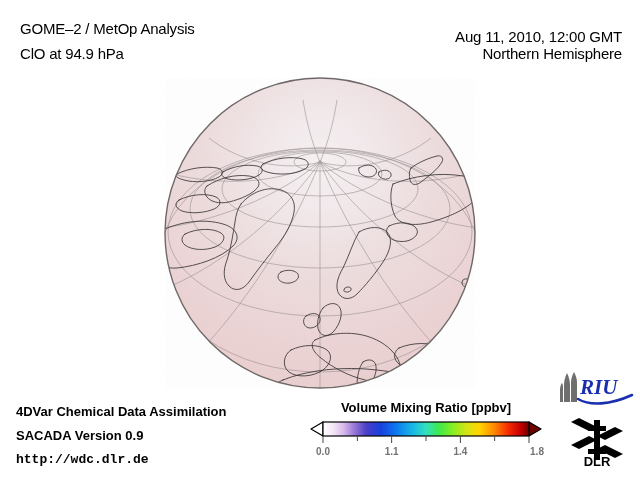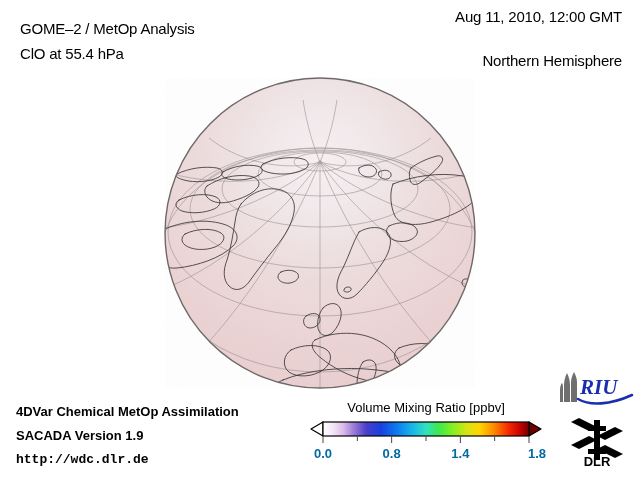--- a/index.html
+++ b/index.html
@@ -21,22 +21,22 @@
   .hdr-line {
     position: absolute;
     font-size: 15px;
     font-weight: normal;
     color: #000000;
     white-space: nowrap;
     letter-spacing: -0.2px;
   }
   #hdr-left-1  { left: 20px;  top: 20px; }
   #hdr-left-2  { left: 20px;  top: 45px; }
-  #hdr-right-1 { right: 18px; top: 8px; text-align: right; }
-  #hdr-right-2 { right: 18px; top: 52px; text-align: right; }
+  #hdr-right-1 { right: 18px; top: 28px; text-align: right; }
+  #hdr-right-2 { right: 18px; top: 45px; text-align: right; }
 
   
   #globe-wrap {
     position: absolute;
     left: 163px;
     top: 76px;
     width: 314px;
     height: 314px;
   }
   #globe-svg { display: block; width: 314px; height: 314px; }
@@ -62,21 +62,21 @@
     width: 240px;
     height: 70px;
   }
   #cbar-title {
     position: absolute;
     left: 0;
     top: 0;
     width: 240px;
     text-align: center;
     font-size: 13px;
-    font-weight: normal;
+    font-weight: bold;
     color: #000;
     white-space: nowrap;
   }
   #cbar-graphic {
     position: absolute;
     left: 0;
     top: 20px;
     width: 240px;
     height: 26px;
   }
@@ -84,23 +84,23 @@
   #cbar-ticklabels {
     position: absolute;
     left: 0;
     top: 46px;
     width: 240px;
     height: 20px;
   }
   .cbar-ticklabel {
     position: absolute;
     top: 0;
-    font-size: 13px;
+    font-size: 10px;
     font-weight: bold;
-    color: #0369a1;
+    color: #737373;
     transform: translateX(-50%);
     white-space: nowrap;
   }
 
   
   #riu-logo {
     position: absolute;
     left: 558px;
     top: 372px;
     width: 76px;
@@ -114,21 +114,21 @@
     height: 54px;
   }
   .logo-svg { display: block; }
 </style>
 </head>
 <body>
 
 <div id="page">
 
   <div class="hdr-line" id="hdr-left-1">GOME–2 / MetOp Analysis</div>
-  <div class="hdr-line" id="hdr-left-2">ClO at 55.4 hPa</div>
+  <div class="hdr-line" id="hdr-left-2">ClO at 94.9 hPa</div>
   <div class="hdr-line" id="hdr-right-1">Aug 11, 2010, 12:00 GMT</div>
   <div class="hdr-line" id="hdr-right-2">Northern Hemisphere</div>
 
   <div id="globe-wrap">
     <svg id="globe-svg" viewBox="0 0 314 314" xmlns="http://www.w3.org/2000/svg">
       <defs>
 
         <radialGradient id="dataFill" cx="50%" cy="27%" r="88%">
           <stop offset="0%" stop-color="#f7f2f3"></stop>
           <stop offset="18%" stop-color="#f3eaec"></stop>
@@ -272,22 +272,22 @@
           <path d="M300,204 C304,201 308,204 306,208 C304,212 299,211 299,207 Z"></path>
         </g>
       </g>
 
       <circle cx="157" cy="157" r="155" fill="none" stroke="#6f6869" stroke-width="1.4"></circle>
 
       <circle cx="157" cy="86" r="1.8" fill="#aaa2a3"></circle>
     </svg>
   </div>
 
-  <div class="credit-line" id="credit-1">4DVar Chemical MetOp Assimilation</div>
-  <div class="credit-line" id="credit-2">SACADA Version 1.9</div>
+  <div class="credit-line" id="credit-1">4DVar Chemical Data Assimilation</div>
+  <div class="credit-line" id="credit-2">SACADA Version 0.9</div>
   <div class="credit-line" id="credit-3">http://wdc.dlr.de</div>
 
   <div id="cbar-block">
     <div id="cbar-title">Volume Mixing Ratio [ppbv]</div>
 
     <div id="cbar-graphic">
       <svg id="cbar-svg" viewBox="0 0 240 26" xmlns="http://www.w3.org/2000/svg">
         <defs>
           <linearGradient id="rainbow" x1="0" y1="0" x2="1" y2="0">
 
@@ -324,21 +324,21 @@
             <line x1="223" y1="16" x2="223" y2="23"></line>
             <line x1="51.401999999999994" y1="16" x2="51.401999999999994" y2="21"></line>
             <line x1="120" y1="16" x2="120" y2="21"></line>
             <line x1="188.59799999999998" y1="16" x2="188.59799999999998" y2="21"></line>
           </g>
       </svg>
     </div>
 
     <div id="cbar-ticklabels">
         <div class="cbar-ticklabel" style="left: 17px;">0.0</div>
-        <div class="cbar-ticklabel" style="left: 85.598px;">0.8</div>
+        <div class="cbar-ticklabel" style="left: 85.598px;">1.1</div>
         <div class="cbar-ticklabel" style="left: 154.402px;">1.4</div>
         <div class="cbar-ticklabel" style="left: 231px;">1.8</div>
       </div>
   </div>
 
   <div id="dlr-logo">
     <svg class="logo-svg" width="62" height="54" viewBox="0 0 62 54" xmlns="http://www.w3.org/2000/svg">
       <g fill="#000000">
 
         <path d="M31,22 L49,13 L57,17 L39,26 Z"></path>

